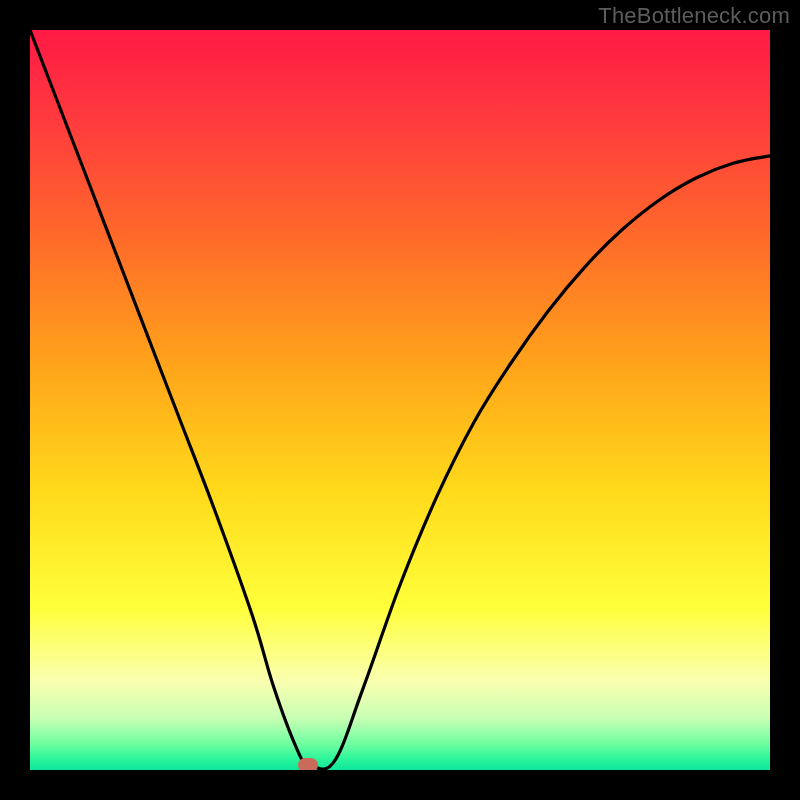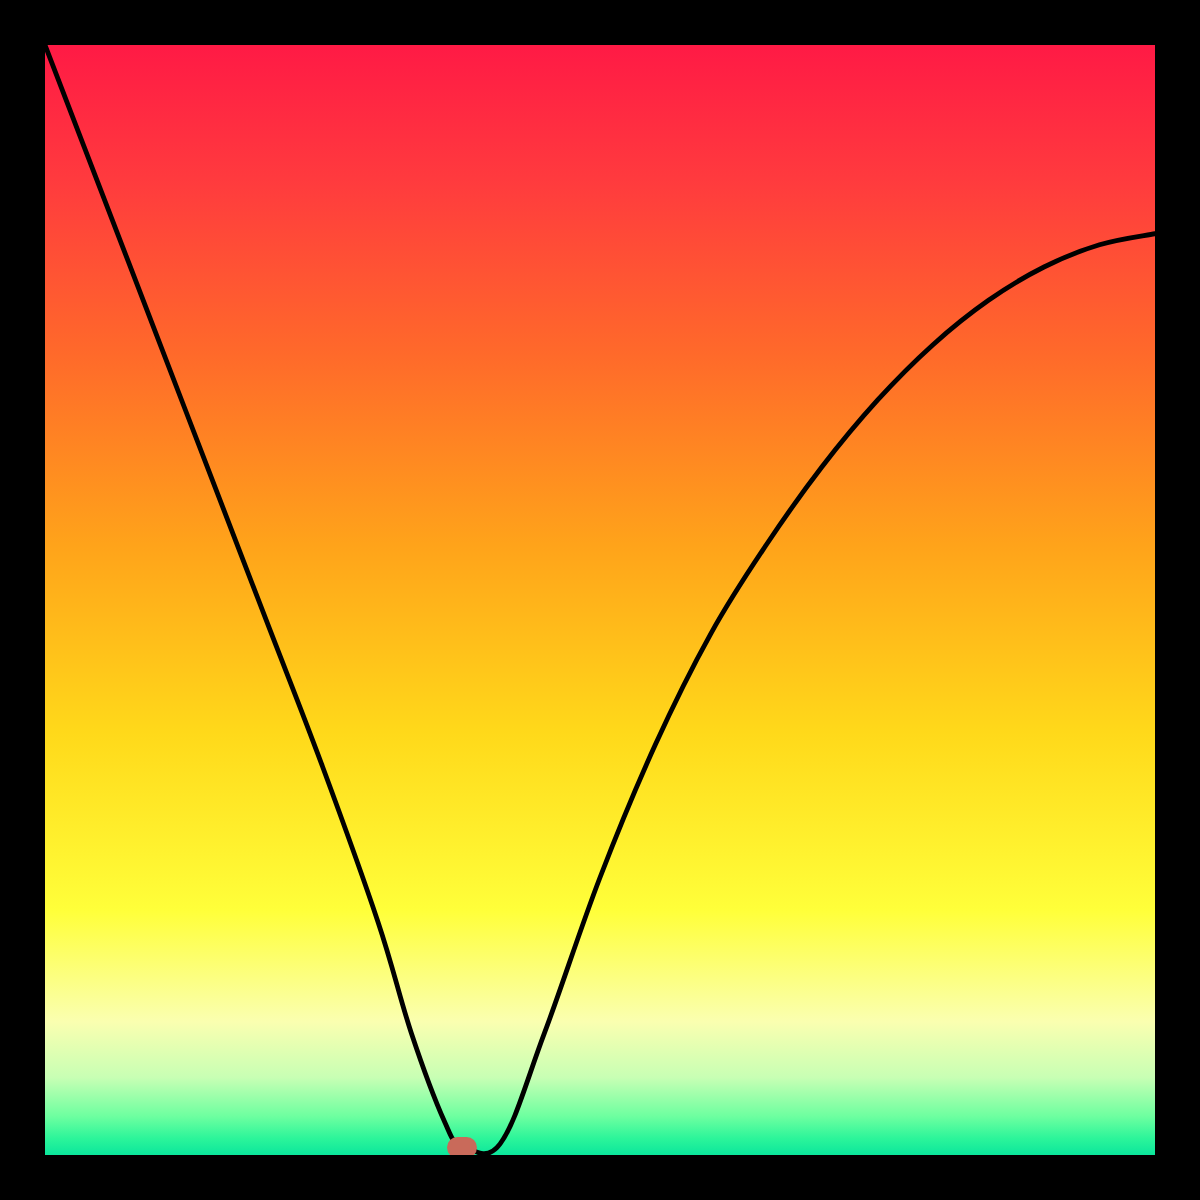--- a/index.html
+++ b/index.html
@@ -51,20 +51,21 @@
     width: 20px;
     height: 14px;
     border-radius: 7px;
     transform: translate(-50%, -50%);
   }
 </style>
 </head>
 <body>
 <div class="frame">
 
+  <div class="watermark">TheBottleneck.com</div>
 
   <div class="plot-area">
     <svg class="gradient-bg" viewBox="0 0 740 740" preserveAspectRatio="none">
       <defs>
         <linearGradient id="bgGrad" x1="0" y1="0" x2="0" y2="1">
             <stop offset="0.00%" stop-color="#ff1a45"></stop>
             <stop offset="12.00%" stop-color="#ff3a3e"></stop>
             <stop offset="28.00%" stop-color="#ff6a2a"></stop>
             <stop offset="45.00%" stop-color="#ffa31a"></stop>
             <stop offset="62.00%" stop-color="#ffd91a"></stop>

